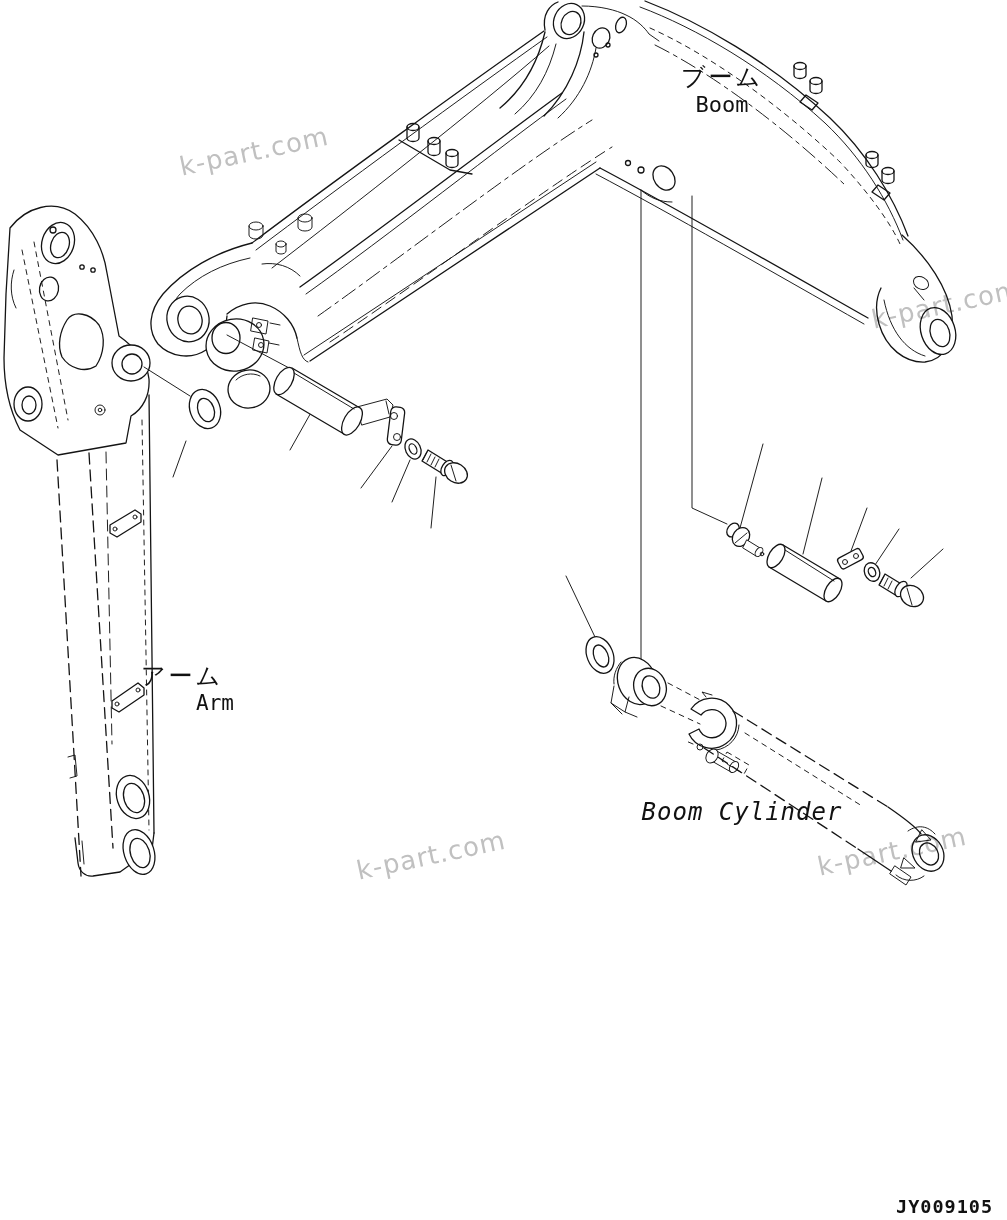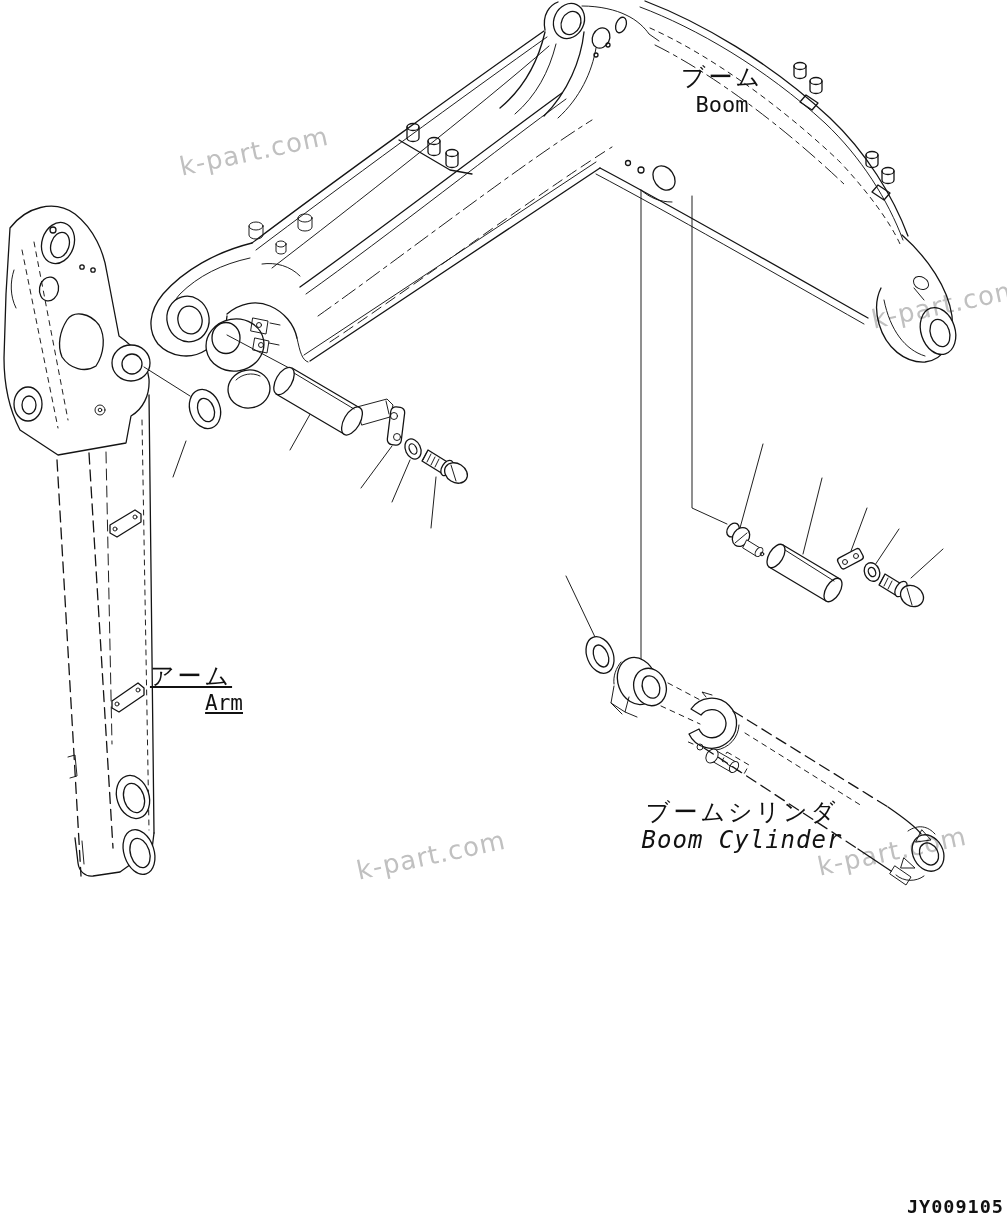--- a/index.html
+++ b/index.html
@@ -11,21 +11,21 @@
   #art .thin{stroke-width:0.95;}
   #art .d1{stroke-dasharray:11 6;}
   #art .d2{stroke-dasharray:16 5 4 5;}
   #art .d3{stroke-dasharray:5 5;}
   .label{position:absolute;z-index:3;text-align:center;color:#111;line-height:1.15;}
   .label .jp{font-size:24px;letter-spacing:3px;font-family:"DejaVu Sans","DejaVu Sans Mono",sans-serif;}
   .label .en{font-size:22px;font-family:"DejaVu Sans Mono",monospace;}
   #label-boomcyl .jp{letter-spacing:3px;}
   #label-boomcyl .en{font-size:24px;letter-spacing:1px;font-style:italic;}
   #label-arm .en{font-size:21px;text-align:right;}
-  #part-number{position:absolute;z-index:3;left:896px;top:1196px;width:108px;text-align:right;
+  #part-number{position:absolute;z-index:3;left:896px;top:1196px;width:108px;
                font-size:18.5px;font-weight:bold;letter-spacing:1px;color:#111;
                font-family:"DejaVu Sans Mono",monospace;}
   .watermark{position:absolute;z-index:4;font-family:"DejaVu Sans",sans-serif;font-size:26px;
              color:#b5b5b5;letter-spacing:1px;transform:rotate(-12deg);transform-origin:left center;
              mix-blend-mode:multiply;opacity:.85;white-space:nowrap;}
 </style>
 </head>
 <body>
 
 <div id="stage">
@@ -289,27 +289,26 @@
       <path d="M896,875 C904,882 916,882 924,876" class="thin"></path>
     </g>
   </g>
 </svg>
 
   <div class="label" id="label-boom" style="left:670px;top:64px;width:104px;">
     <div class="jp">ブーム</div>
     <div class="en">Boom</div>
   </div>
 
-  <div class="label" id="label-arm" style="left:139px;top:663px;width:104px;text-decoration:underline;">
+  <div class="label" id="label-arm" style="left:130px;top:663px;width:104px;">
     <div class="jp">アーム</div>
     <div class="en">Arm</div>
   </div>
 
   <div class="label" id="label-boomcyl" style="left:614px;top:799px;width:256px;">
-    <div class="jp">ブームシリンダ</div>
     <div class="en">Boom Cylinder</div>
   </div>
 
   <div id="part-number">JY009105</div>
 
   <div class="watermark" style="left:180px;top:152px;">k-part.com</div>
   <div class="watermark" style="left:872px;top:305px;">k-part.com</div>
   <div class="watermark" style="left:357px;top:856px;">k-part.com</div>
   <div class="watermark" style="left:818px;top:852px;">k-part.com</div>
 </div>

